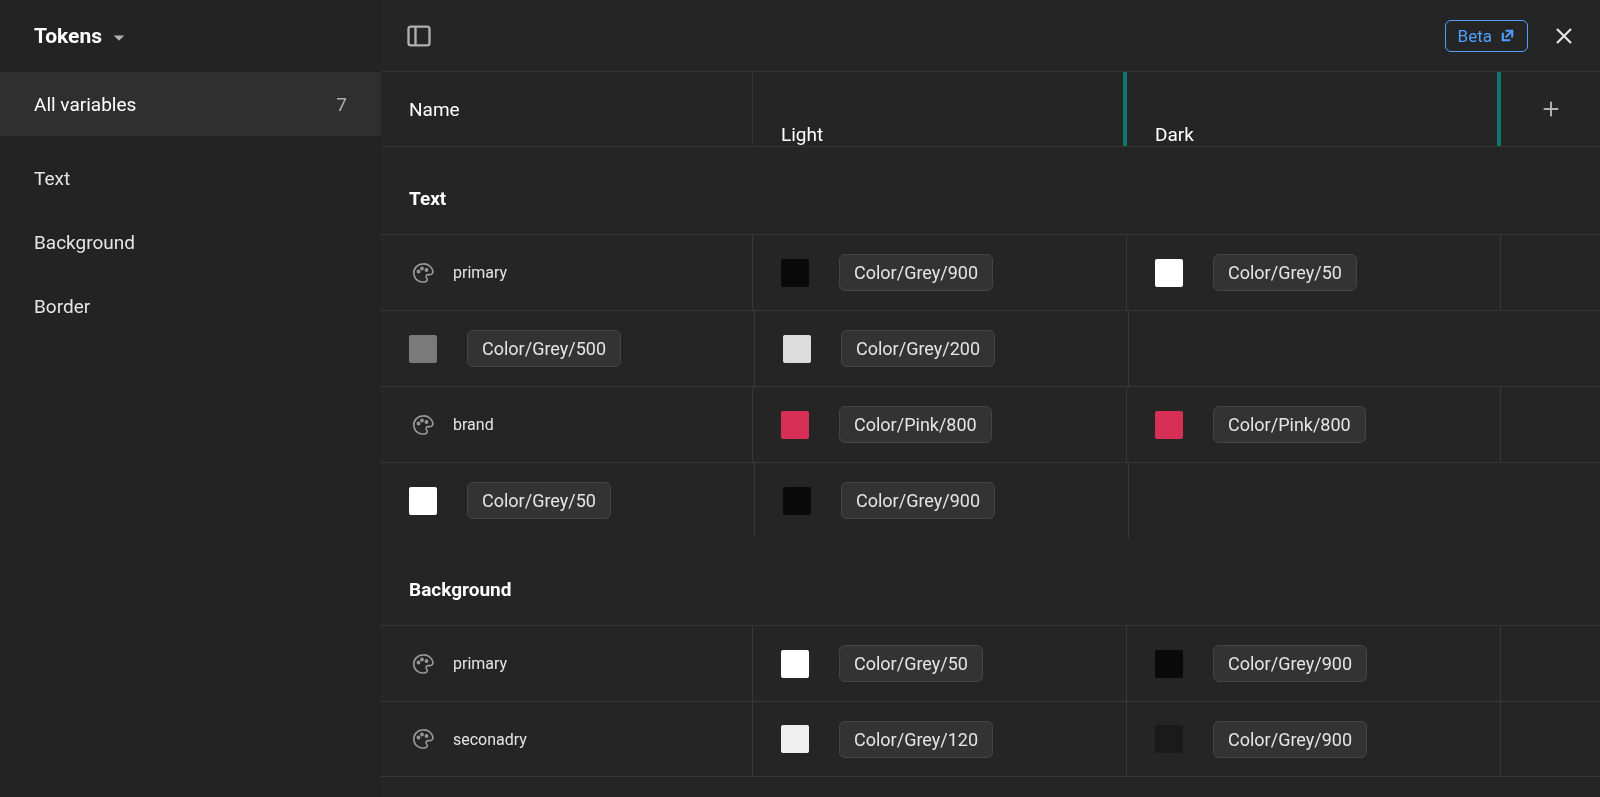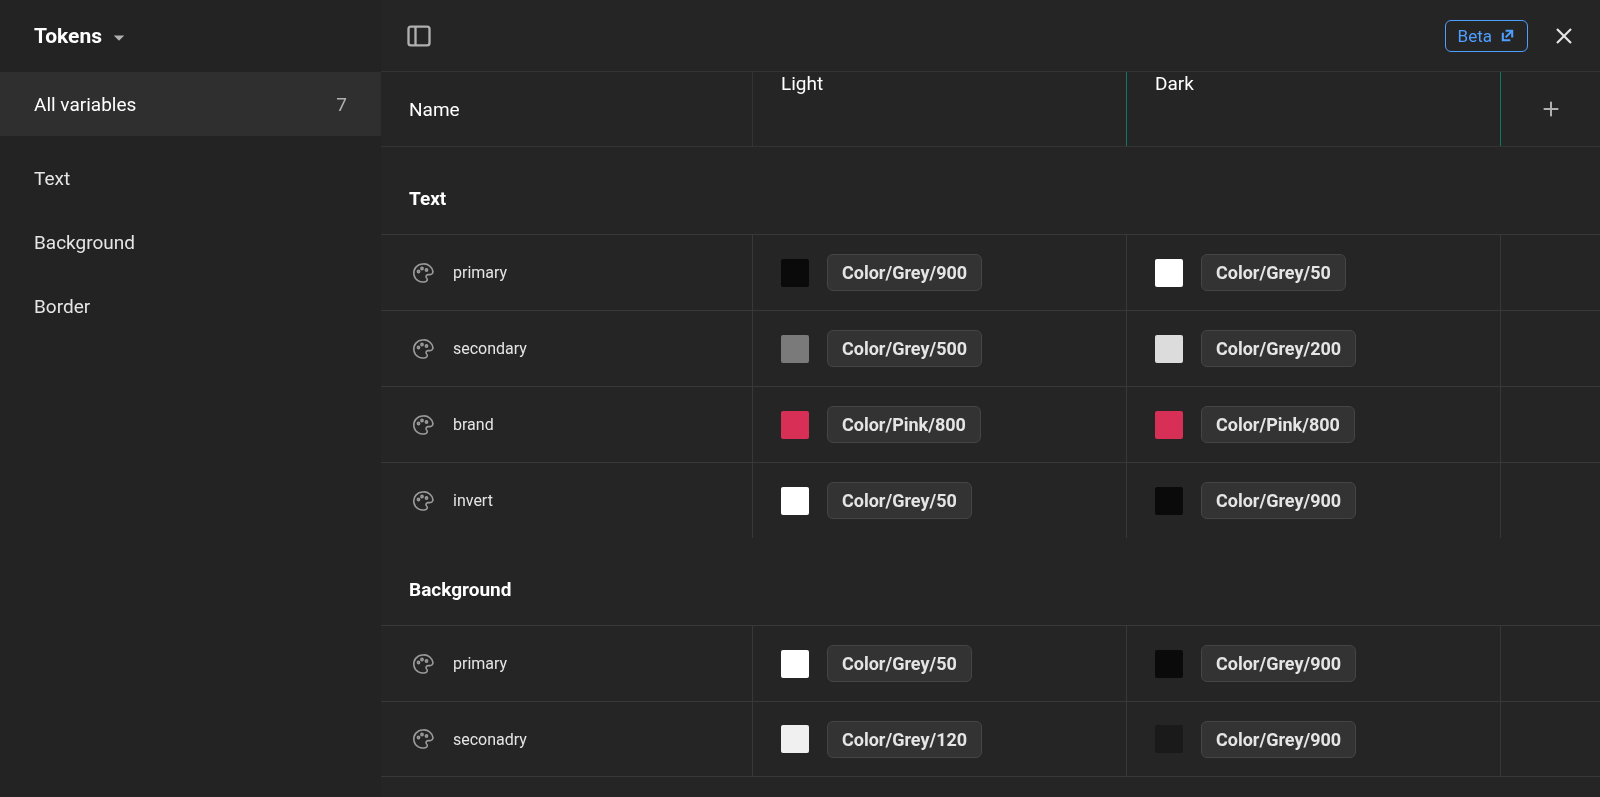--- a/index.html
+++ b/index.html
@@ -163,24 +163,24 @@
       padding-left: 28px;
       border-right: 1px solid #333;
       height: 100%;
       display: flex;
       align-items: center;
     }
 
     .col-mode {
       width: 374px;
       padding-left: 28px;
-      border-right: 1px solid #0f766e;
+      border-right: 4px solid #0f766e;
       height: 100%;
       display: flex;
-      align-items: flex-start;
+      align-items: flex-end;
     }
 
     .col-add {
       flex: 1;
       display: flex;
       justify-content: center;
       align-items: center;
     }
 
     .col-header-label {
@@ -243,22 +243,21 @@
     }
 
     .var-name {
       font-size: 16px;
       color: #e5e5e5;
     }
 
     .var-mode-cell {
       width: 374px;
       padding-left: 28px;
-      gap: 18px;
-      font-weight: bold;
+      gap: 30px;
     }
 
     .swatch {
       width: 28px;
       height: 28px;
       border-radius: 2px;
       flex-shrink: 0;
     }
 
     .token-chip {
@@ -366,29 +365,20 @@
           <div class="swatch" style="background: rgb(10, 10, 10);"></div>
           <div class="token-chip">Color/Grey/900</div>
         </div>
         <div class="var-cell var-mode-cell">
           <div class="swatch" style="background: rgb(255, 255, 255);"></div>
           <div class="token-chip">Color/Grey/50</div>
         </div>
         <div class="var-tail"></div>
       </div>
       <div class="var-row">
-        <div class="var-cell var-name-cell">
-          <svg class="palette-icon" viewBox="0 0 24 24">
-    <path d="M12 3 a9 9 0 1 0 3 17.4 a2 2 0 0 0 .6 -3.4 a2 2 0 0 1 1.4 -3.4 h2 a3 3 0 0 0 3 -3 A9 9 0 0 0 12 3 Z"></path>
-    <circle cx="7.5" cy="10.5" r="1.1"></circle>
-    <circle cx="11" cy="7.5" r="1.1"></circle>
-    <circle cx="15.5" cy="9" r="1.1"></circle>
-  </svg>
-          <span class="var-name">secondary</span>
-        </div>
         <div class="var-cell var-mode-cell">
           <div class="swatch" style="background: rgb(122, 122, 122);"></div>
           <div class="token-chip">Color/Grey/500</div>
         </div>
         <div class="var-cell var-mode-cell">
           <div class="swatch" style="background: rgb(220, 220, 220);"></div>
           <div class="token-chip">Color/Grey/200</div>
         </div>
         <div class="var-tail"></div>
       </div>
@@ -406,29 +396,20 @@
           <div class="swatch" style="background: rgb(215, 47, 85);"></div>
           <div class="token-chip">Color/Pink/800</div>
         </div>
         <div class="var-cell var-mode-cell">
           <div class="swatch" style="background: rgb(215, 47, 85);"></div>
           <div class="token-chip">Color/Pink/800</div>
         </div>
         <div class="var-tail"></div>
       </div>
       <div class="var-row">
-        <div class="var-cell var-name-cell">
-          <svg class="palette-icon" viewBox="0 0 24 24">
-    <path d="M12 3 a9 9 0 1 0 3 17.4 a2 2 0 0 0 .6 -3.4 a2 2 0 0 1 1.4 -3.4 h2 a3 3 0 0 0 3 -3 A9 9 0 0 0 12 3 Z"></path>
-    <circle cx="7.5" cy="10.5" r="1.1"></circle>
-    <circle cx="11" cy="7.5" r="1.1"></circle>
-    <circle cx="15.5" cy="9" r="1.1"></circle>
-  </svg>
-          <span class="var-name">invert</span>
-        </div>
         <div class="var-cell var-mode-cell">
           <div class="swatch" style="background: rgb(255, 255, 255);"></div>
           <div class="token-chip">Color/Grey/50</div>
         </div>
         <div class="var-cell var-mode-cell">
           <div class="swatch" style="background: rgb(10, 10, 10);"></div>
           <div class="token-chip">Color/Grey/900</div>
         </div>
         <div class="var-tail"></div>
       </div>

